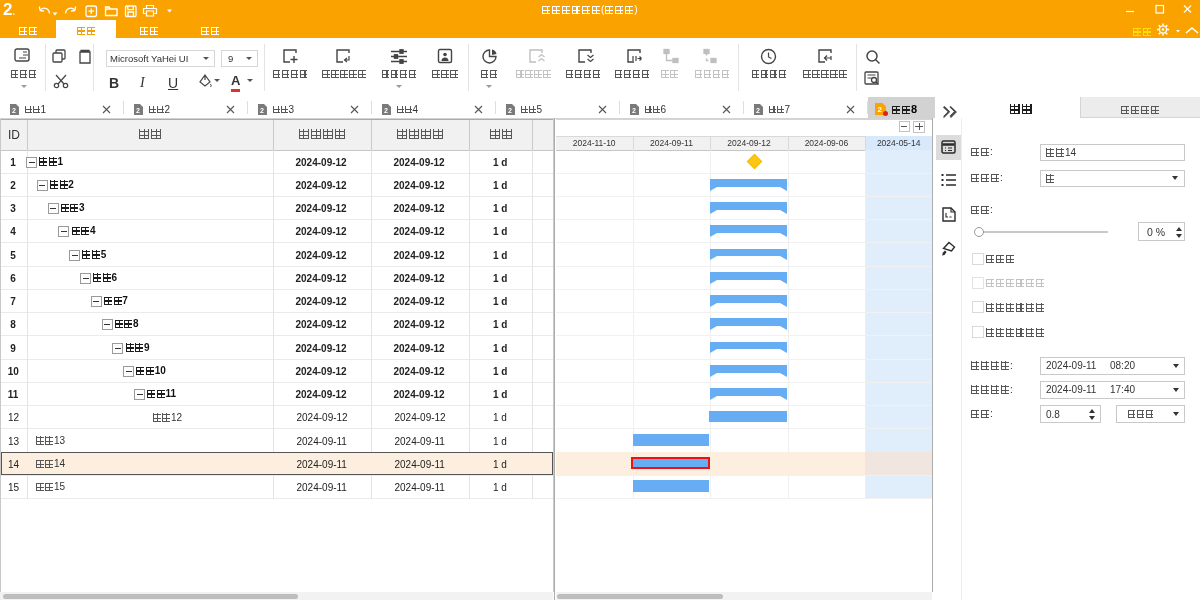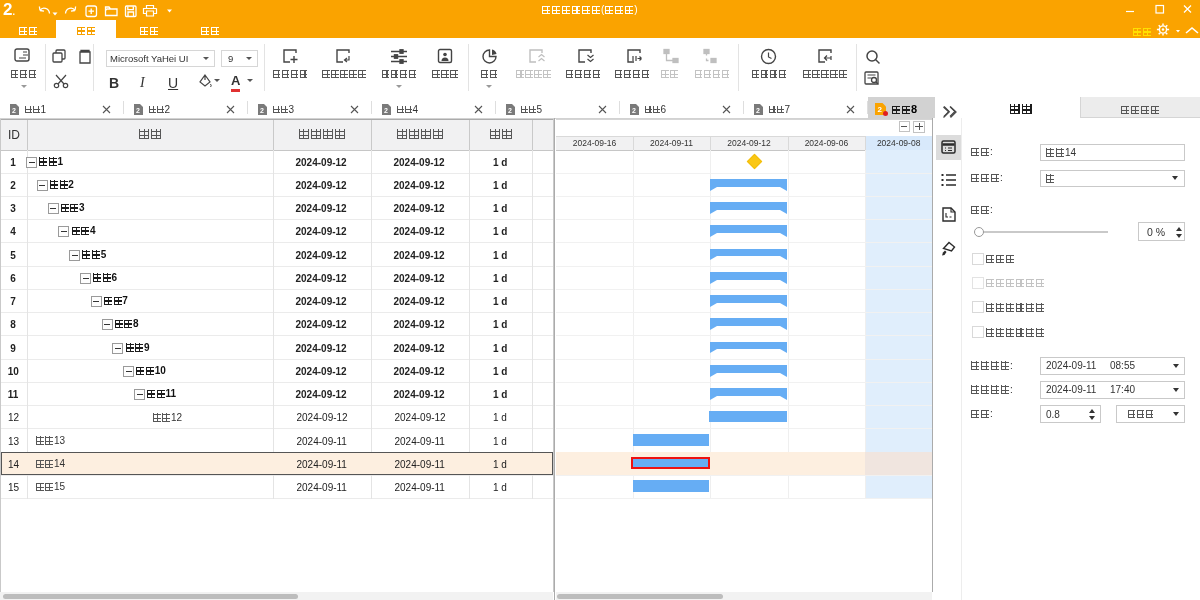--- a/index.html
+++ b/index.html
@@ -397,25 +397,25 @@
 <div class="ab" style="left:915px;top:126px;width:7.5px;height:1px;background:#555"></div>
 <div class="ab" style="left:918.5px;top:122.5px;width:1px;height:7.5px;background:#555"></div>
 <div class="ab" style="left:556px;top:136px;width:376px;height:14px;background:#F1F1F2"></div>
 <div class="ab" style="left:556px;top:135.5px;width:376px;height:1px;background:#D9D9D9"></div>
 <div class="ab" style="left:556px;top:149.5px;width:376px;height:1px;background:#C6C6C6"></div>
 <div class="ab" style="left:864.8px;top:136px;width:67.20000000000005px;height:14px;background:#D8E9FB"></div>
 <div class="ab" style="left:632.9px;top:136px;width:1px;height:14px;background:#D9D9D9"></div>
 <div class="ab" style="left:710.2px;top:136px;width:1px;height:14px;background:#D9D9D9"></div>
 <div class="ab" style="left:787.5px;top:136px;width:1px;height:14px;background:#D9D9D9"></div>
 <div class="ab" style="left:864.8px;top:136px;width:1px;height:14px;background:#D9D9D9"></div>
-<div class="ab" style="left:572.75px;top:138.8px;white-space:nowrap;font-size:0;"><span style="font-size:8.5px;line-height:9px;color:#333">2024-09-16</span></div>
+<div class="ab" style="left:572.75px;top:138.8px;white-space:nowrap;font-size:0;"><span style="font-size:8.5px;line-height:9px;color:#333">2024-11-10</span></div>
 <div class="ab" style="left:650.05px;top:138.8px;white-space:nowrap;font-size:0;"><span style="font-size:8.5px;line-height:9px;color:#333">2024-09-11</span></div>
 <div class="ab" style="left:727.35px;top:138.8px;white-space:nowrap;font-size:0;"><span style="font-size:8.5px;line-height:9px;color:#333">2024-09-12</span></div>
 <div class="ab" style="left:804.65px;top:138.8px;white-space:nowrap;font-size:0;"><span style="font-size:8.5px;line-height:9px;color:#333">2024-09-06</span></div>
-<div class="ab" style="left:876.9px;top:138.8px;white-space:nowrap;font-size:0;"><span style="font-size:8.5px;line-height:9px;color:#333">2024-09-08</span></div>
+<div class="ab" style="left:876.9px;top:138.8px;white-space:nowrap;font-size:0;"><span style="font-size:8.5px;line-height:9px;color:#333">2024-05-14</span></div>
 <div class="ab" style="left:864.8px;top:150px;width:67.20000000000005px;height:349px;background:#E0EEFC"></div>
 <div class="ab" style="left:632.9px;top:150px;width:1px;height:349px;background:#EFEFEF"></div>
 <div class="ab" style="left:710.2px;top:150px;width:1px;height:349px;background:#EFEFEF"></div>
 <div class="ab" style="left:787.5px;top:150px;width:1px;height:349px;background:#EFEFEF"></div>
 <div class="ab" style="left:864.8px;top:150px;width:1px;height:349px;background:#EFEFEF"></div>
 <div class="ab" style="left:556px;top:172.5px;width:376px;height:1px;background:#F1F1F1"></div>
 <div class="ab" style="left:556px;top:195.77px;width:376px;height:1px;background:#F1F1F1"></div>
 <div class="ab" style="left:556px;top:219.04px;width:376px;height:1px;background:#F1F1F1"></div>
 <div class="ab" style="left:556px;top:242.31px;width:376px;height:1px;background:#F1F1F1"></div>
 <div class="ab" style="left:556px;top:265.58px;width:376px;height:1px;background:#F1F1F1"></div>
@@ -514,21 +514,21 @@
 <div class="ab" style="left:985px;top:254.0px;font-size:10px;line-height:10px"><i class="c m"></i><i class="c m"></i><i class="c m"></i></div>
 <div class="ab" style="left:972px;top:276.5px;width:12px;height:12px;background:#fff;border:1px solid #E3E3E3;box-sizing:border-box"></div>
 <div class="ab" style="left:985px;top:278.0px;font-size:10px;line-height:10px"><i class="cg m"></i><i class="cg m"></i><i class="cg m"></i><i class="cg m"></i><i class="cg m"></i><i class="cg m"></i></div>
 <div class="ab" style="left:972px;top:301px;width:12px;height:12px;background:#fff;border:1px solid #D9D9D9;box-sizing:border-box"></div>
 <div class="ab" style="left:985px;top:302.5px;font-size:10px;line-height:10px"><i class="c m"></i><i class="c m"></i><i class="c m"></i><i class="c m"></i><i class="c m"></i><i class="c m"></i></div>
 <div class="ab" style="left:972px;top:326px;width:12px;height:12px;background:#fff;border:1px solid #D9D9D9;box-sizing:border-box"></div>
 <div class="ab" style="left:985px;top:327.5px;font-size:10px;line-height:10px"><i class="c m"></i><i class="c m"></i><i class="c m"></i><i class="c m"></i><i class="c m"></i><i class="c m"></i></div>
 <div class="ab" style="left:970px;top:360.5px;font-size:10px;line-height:10px"><i class="c m"></i><i class="c m"></i><i class="c m"></i><i class="c m"></i><span style="color:#333">:</span></div>
 <div class="ab" style="left:1040px;top:357px;width:145px;height:17.5px;background:#fff;border:1px solid #C9C9C9;box-sizing:border-box"></div>
 <div class="ab" style="left:1046px;top:361px;white-space:nowrap;font-size:0;"><span style="font-size:10px;line-height:10px;color:#333">2024-09-11</span></div>
-<div class="ab" style="left:1110px;top:361px;white-space:nowrap;font-size:0;"><span style="font-size:10px;line-height:10px;color:#333">08:55</span></div>
+<div class="ab" style="left:1110px;top:361px;white-space:nowrap;font-size:0;"><span style="font-size:10px;line-height:10px;color:#333">08:20</span></div>
 <div class="ab" style="left:1173px;top:363.5px;width:0;height:0;border-left:3.5px solid transparent;border-right:3.5px solid transparent;border-top:4.5px solid #333"></div>
 <div class="ab" style="left:970px;top:384.5px;font-size:10px;line-height:10px"><i class="c m"></i><i class="c m"></i><i class="c m"></i><i class="c m"></i><span style="color:#333">:</span></div>
 <div class="ab" style="left:1040px;top:381px;width:145px;height:17.5px;background:#fff;border:1px solid #C9C9C9;box-sizing:border-box"></div>
 <div class="ab" style="left:1046px;top:385px;white-space:nowrap;font-size:0;"><span style="font-size:10px;line-height:10px;color:#333">2024-09-11</span></div>
 <div class="ab" style="left:1110px;top:385px;white-space:nowrap;font-size:0;"><span style="font-size:10px;line-height:10px;color:#333">17:40</span></div>
 <div class="ab" style="left:1173px;top:387.5px;width:0;height:0;border-left:3.5px solid transparent;border-right:3.5px solid transparent;border-top:4.5px solid #333"></div>
 <div class="ab" style="left:970px;top:409px;font-size:10px;line-height:10px"><i class="c m"></i><i class="c m"></i><span style="color:#333">:</span></div>
 <div class="ab" style="left:1040px;top:405px;width:61px;height:17.5px;background:#fff;border:1px solid #C9C9C9;box-sizing:border-box"></div>
 <div class="ab" style="left:1046px;top:409.5px;white-space:nowrap;font-size:0;"><span style="font-size:10px;line-height:10px;color:#333">0.8</span></div>
 <div class="ab" style="left:1089px;top:409px;width:0;height:0;border-left:3.5px solid transparent;border-right:3.5px solid transparent;border-bottom:4.5px solid #333"></div>

